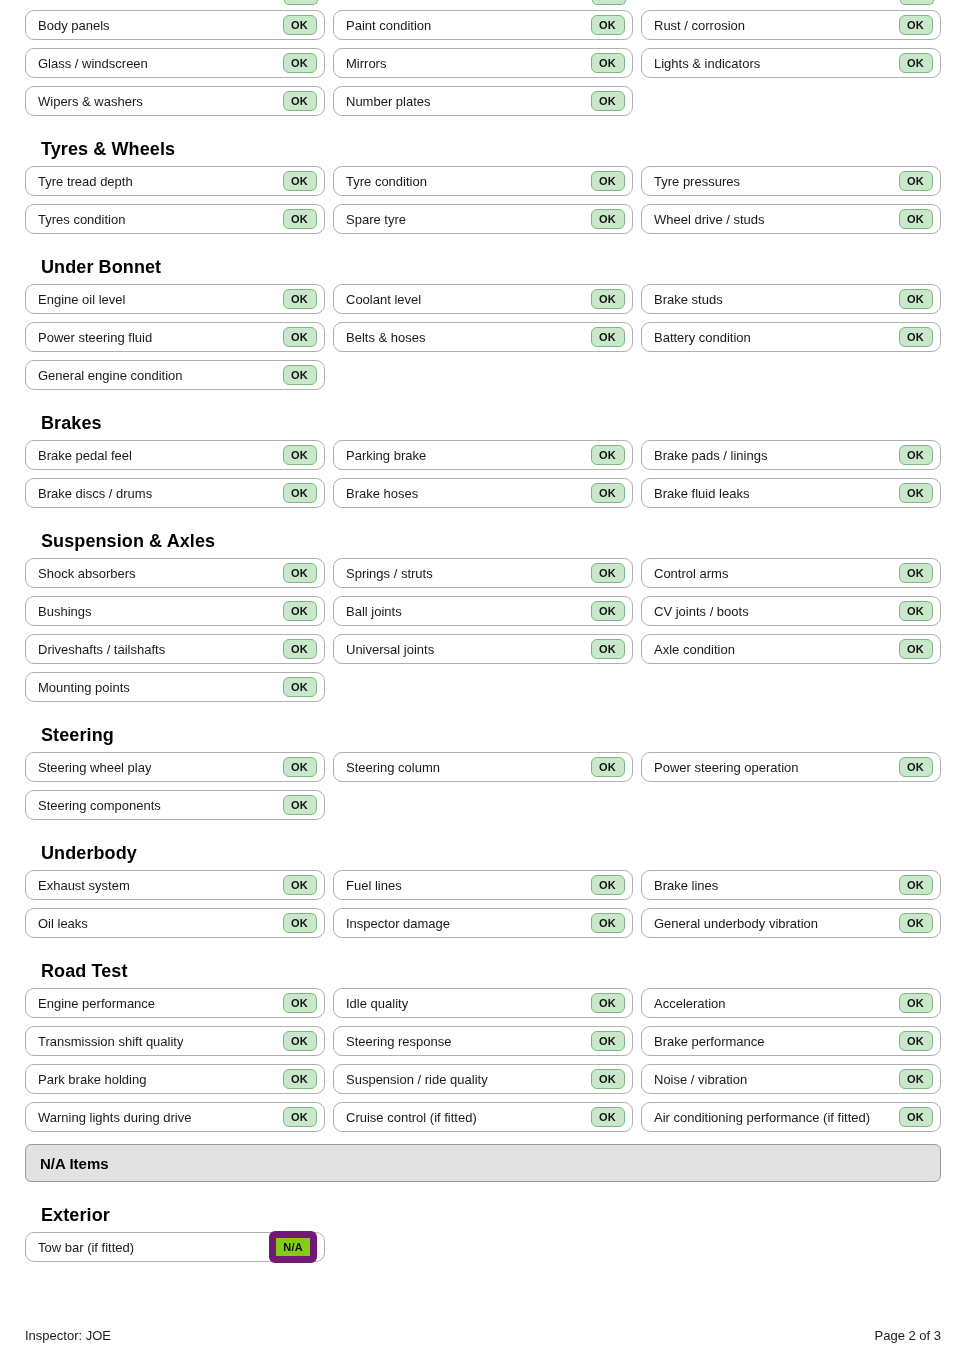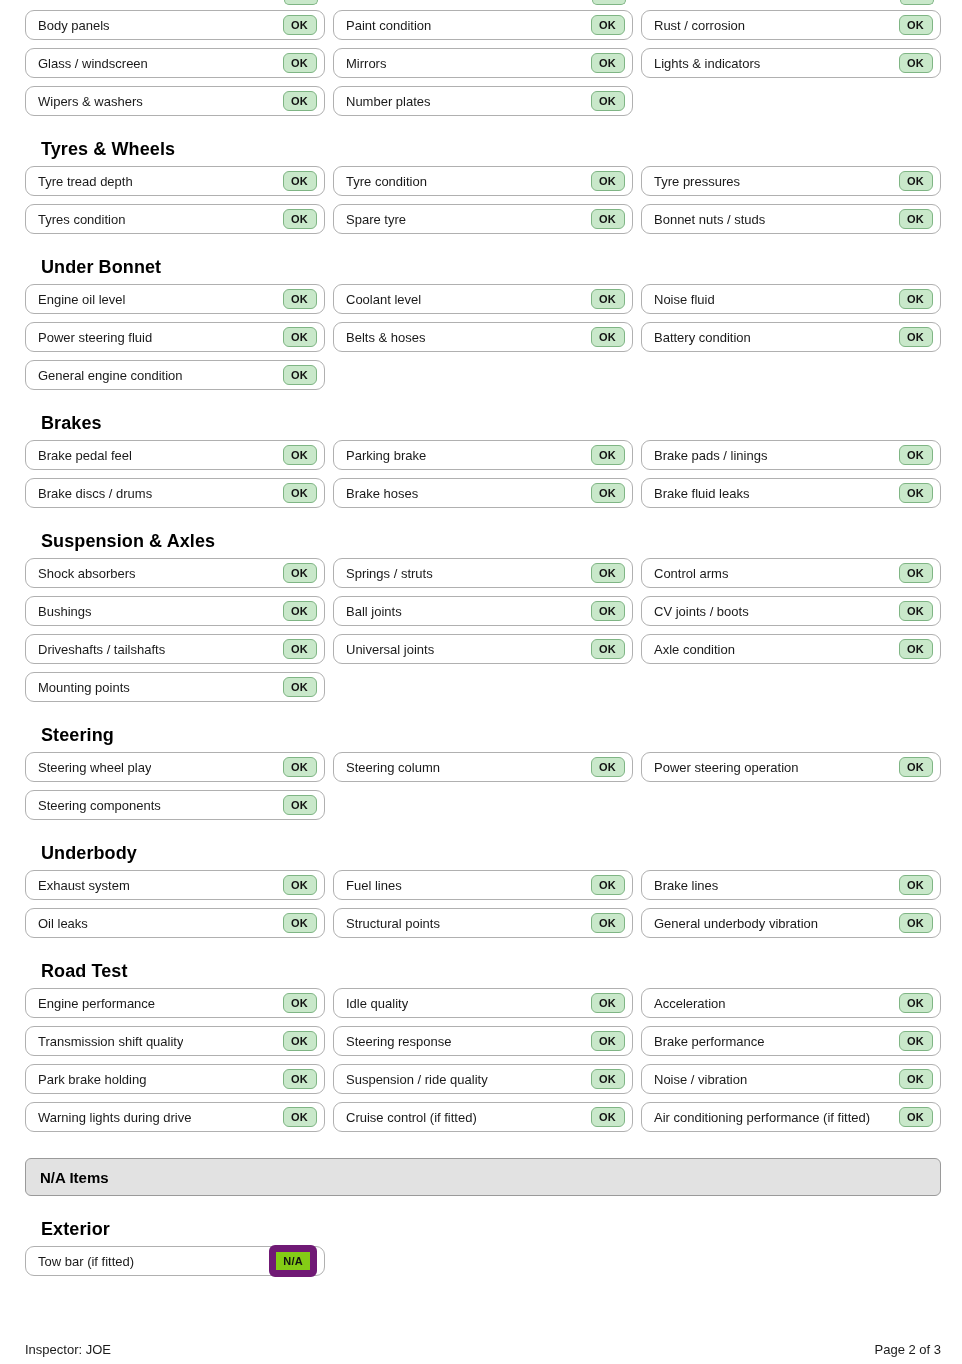--- a/index.html
+++ b/index.html
@@ -55,21 +55,21 @@
     letter-spacing: 0.3px;
     border-radius: 6px;
     padding: 3px 7px;
     min-width: 34px; 
     margin-left: 6px;
   }
   .badge-ok { background: #c9e8ca; border: 1px solid #7fb584; }
   .badge-na { background: #84cc16; border: 7px solid #701a75; }
 
   .na-bar {
-    margin-top: 26px;
+    margin-top: 12px;
     height: 38px;
     background: #e2e2e2;
     border: 1px solid #9a9a9a;
     border-radius: 6px;
     display: flex; align-items: center;
     padding-left: 14px;
   }
   .na-bar-label { font-size: 15px; font-weight: bold; color: #000; }
 
   .footer {
@@ -138,36 +138,36 @@
         </div>
         <div class="item-card">
           <span class="item-label">Tyres condition</span>
           <span class="badge badge-ok">OK</span>
         </div>
         <div class="item-card">
           <span class="item-label">Spare tyre</span>
           <span class="badge badge-ok">OK</span>
         </div>
         <div class="item-card">
-          <span class="item-label">Bonnet nuts / studs</span>
+          <span class="item-label">Wheel drive / studs</span>
           <span class="badge badge-ok">OK</span>
         </div>
       </div>
       <h2 class="section-heading">Under Bonnet</h2>
       <div class="section-grid">
         <div class="item-card">
           <span class="item-label">Engine oil level</span>
           <span class="badge badge-ok">OK</span>
         </div>
         <div class="item-card">
           <span class="item-label">Coolant level</span>
           <span class="badge badge-ok">OK</span>
         </div>
         <div class="item-card">
-          <span class="item-label">Noise fluid</span>
+          <span class="item-label">Brake studs</span>
           <span class="badge badge-ok">OK</span>
         </div>
         <div class="item-card">
           <span class="item-label">Power steering fluid</span>
           <span class="badge badge-ok">OK</span>
         </div>
         <div class="item-card">
           <span class="item-label">Belts &amp; hoses</span>
           <span class="badge badge-ok">OK</span>
         </div>
@@ -281,21 +281,21 @@
         </div>
         <div class="item-card">
           <span class="item-label">Brake lines</span>
           <span class="badge badge-ok">OK</span>
         </div>
         <div class="item-card">
           <span class="item-label">Oil leaks</span>
           <span class="badge badge-ok">OK</span>
         </div>
         <div class="item-card">
-          <span class="item-label">Structural points</span>
+          <span class="item-label">Inspector damage</span>
           <span class="badge badge-ok">OK</span>
         </div>
         <div class="item-card">
           <span class="item-label">General underbody vibration</span>
           <span class="badge badge-ok">OK</span>
         </div>
       </div>
       <h2 class="section-heading">Road Test</h2>
       <div class="section-grid">
         <div class="item-card">

